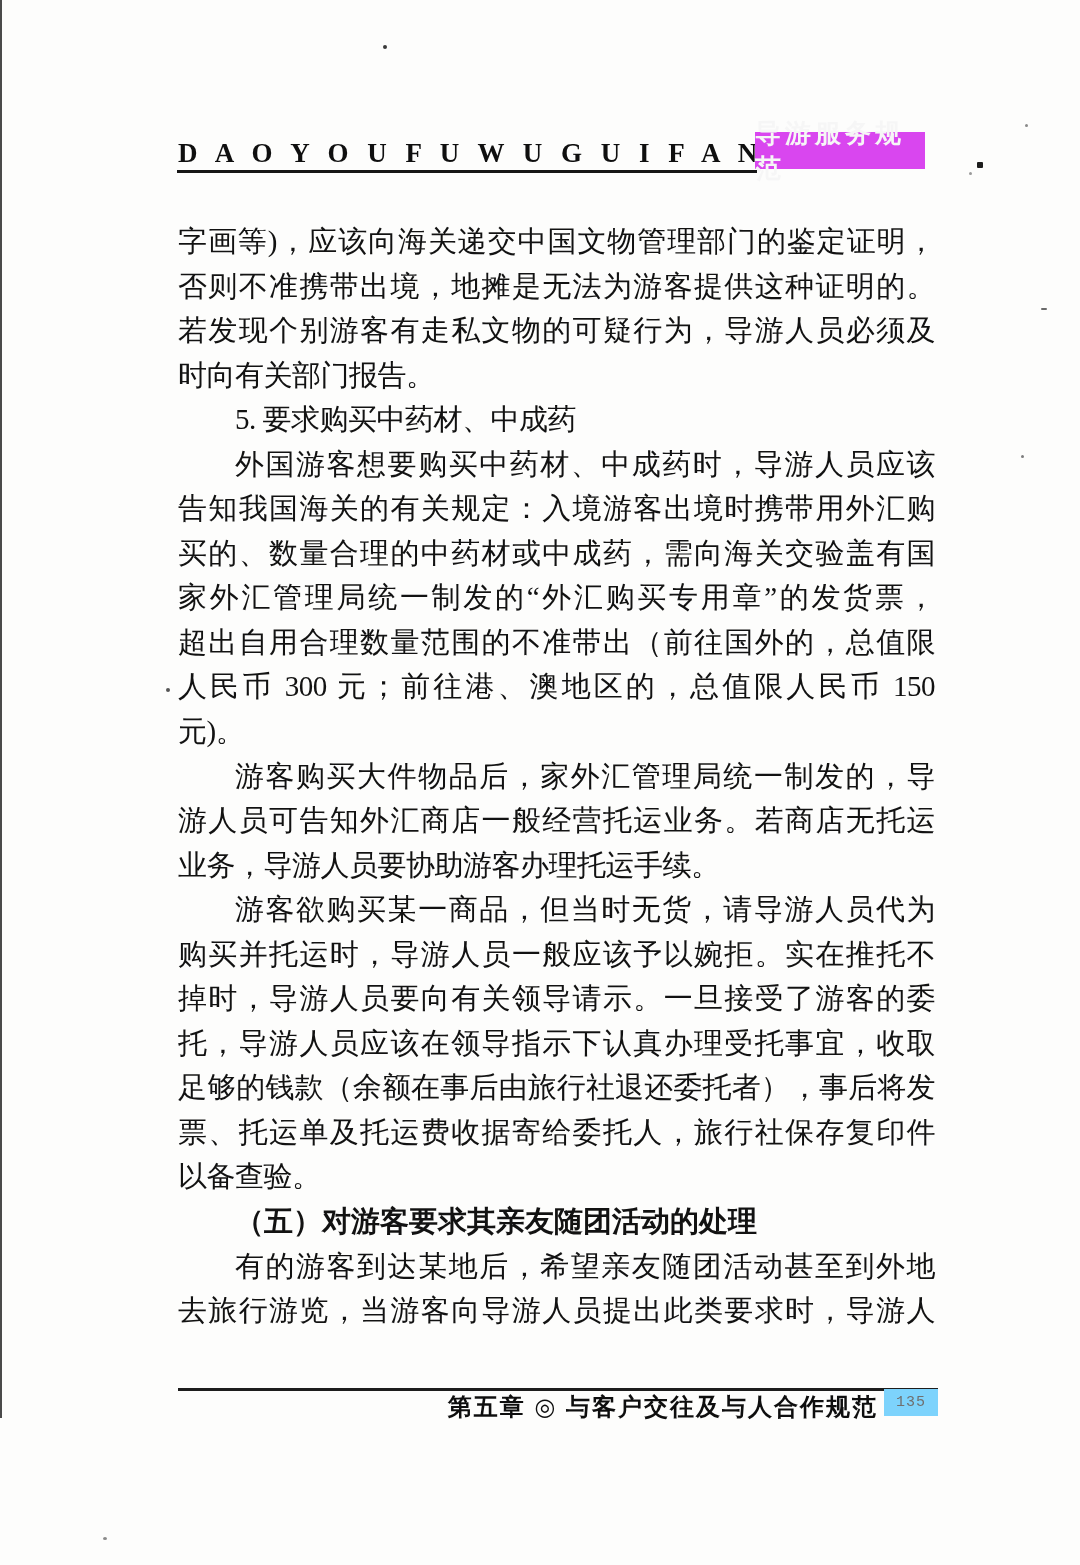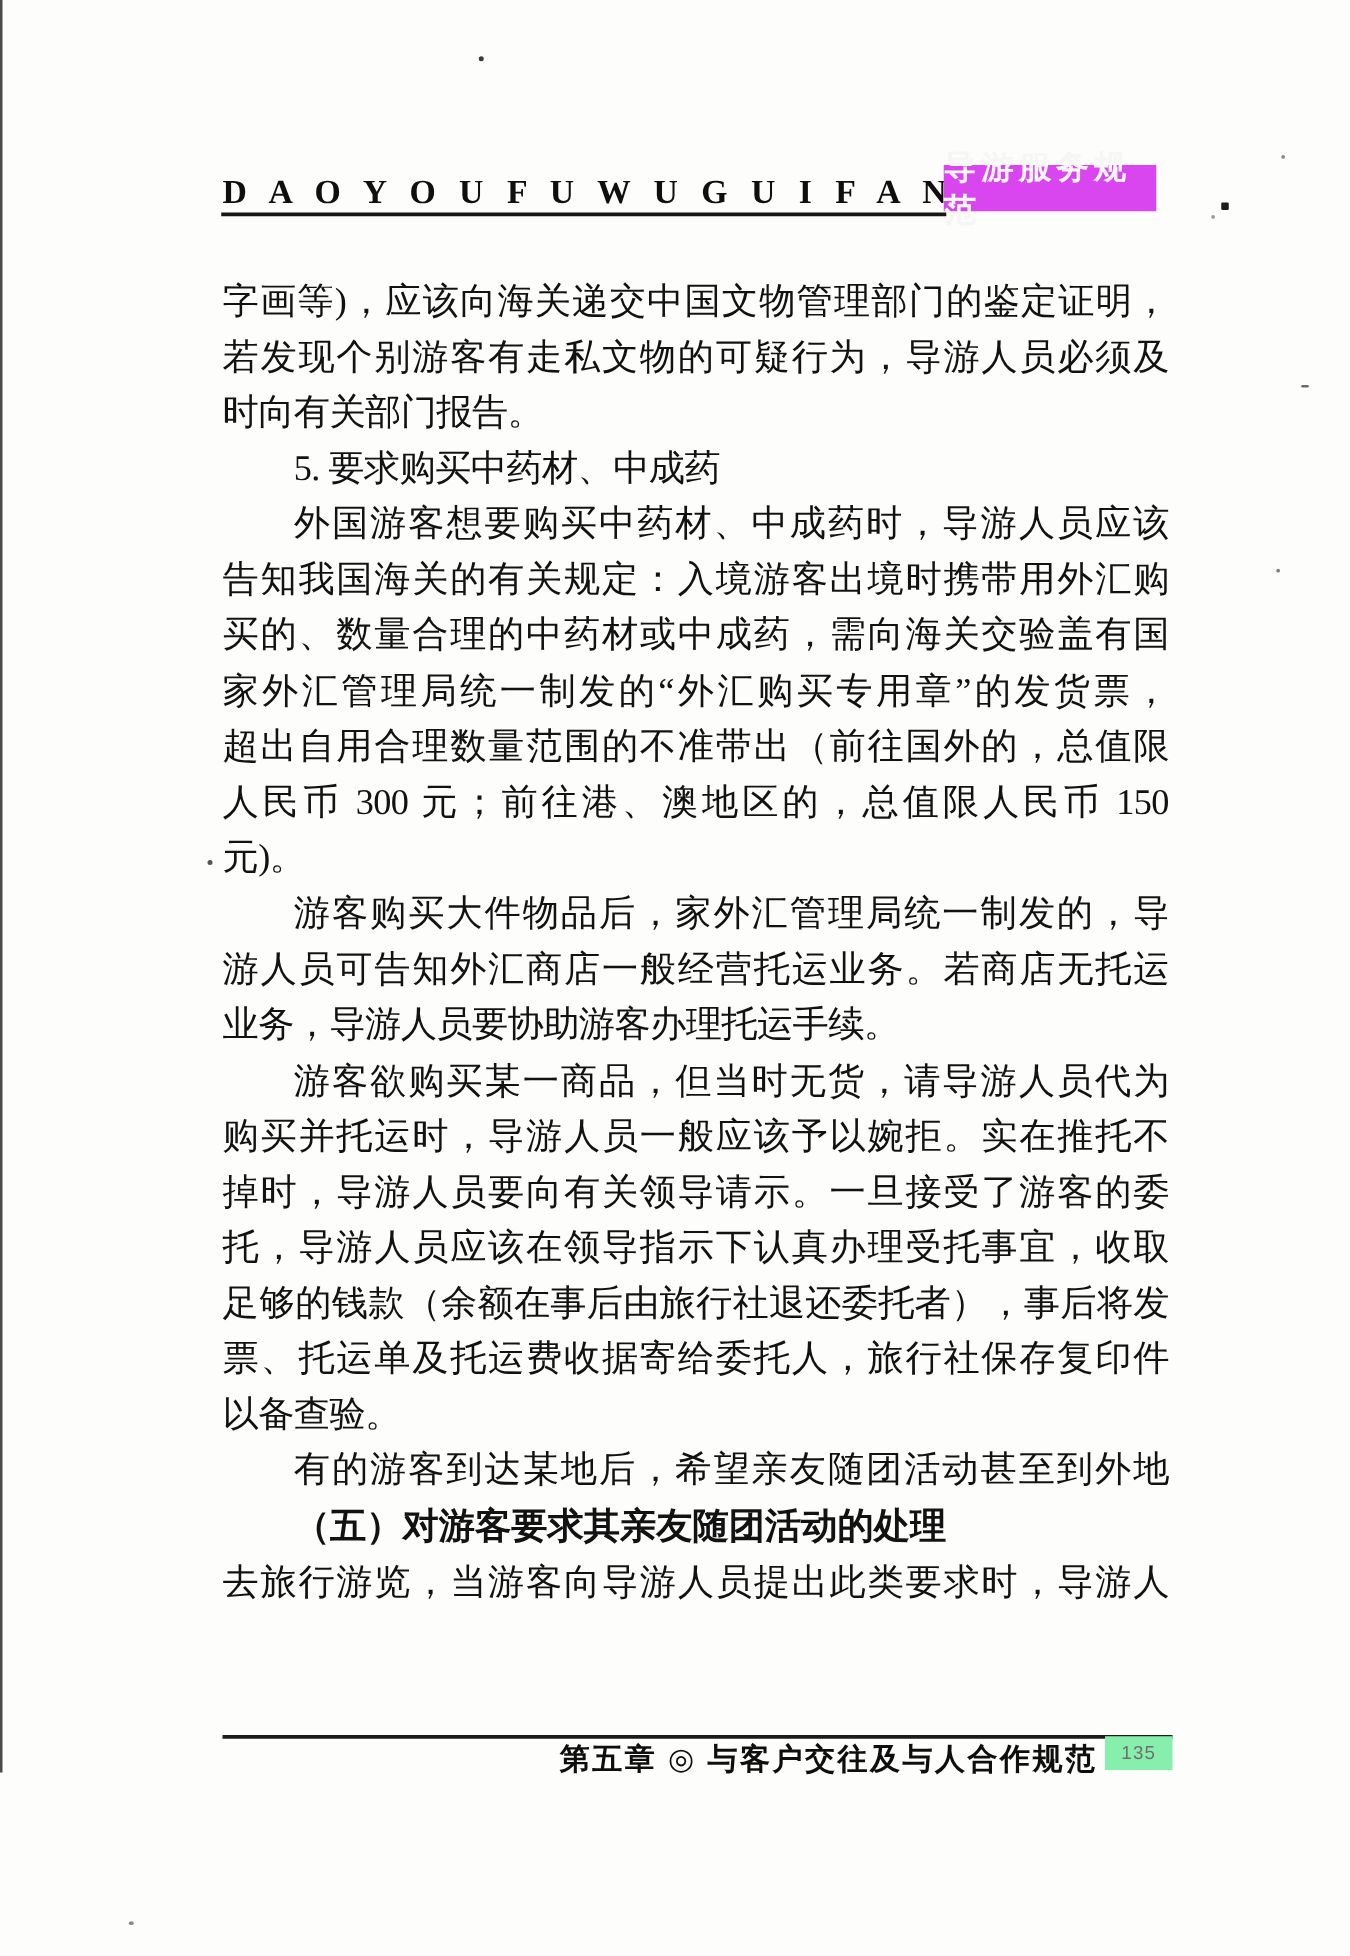--- a/index.html
+++ b/index.html
@@ -31,24 +31,24 @@
   .line.ind{text-indent:57px;}
   .line.bold{font-weight:bold;font-family:"Liberation Sans","DejaVu Sans",sans-serif;letter-spacing:0;}
   
   .footer-rule{position:absolute;left:178px;top:1388px;width:760px;height:3px;background:#1d1d1d;}
   .footer-text{
     position:absolute;right:202px;top:1391px;font-size:24px;font-weight:bold;
     font-family:"Liberation Sans","DejaVu Sans",sans-serif;letter-spacing:2px;
     color:#0e0e0e;white-space:nowrap;
   }
   .page-badge{
-    position:absolute;left:884px;top:1389px;width:54px;height:27px;background:#86efac;
+    position:absolute;left:884px;top:1389px;width:54px;height:27px;background:#7dd3fc;
     color:#6f6f6f;font-size:15px;letter-spacing:1px;
     display:flex;align-items:center;justify-content:center;
-    font-family:Liberation Sans, sans-serif;
+    font-family:Liberation Mono, monospace;
   }
   
   .speck{position:absolute;border-radius:50%;}
   .s1{left:383px;top:45px;width:4px;height:4px;background:#3a3a3a;}
   .s2{left:1025px;top:124px;width:3px;height:3px;background:#8a8a8a;}
   .s3{left:977px;top:162px;width:6px;height:6px;background:#1d1d1d;border-radius:1px;}
   .s4{left:969px;top:172px;width:3px;height:3px;background:#9a9a9a;}
   .s5{left:166px;top:688px;width:4px;height:4px;background:#555;}
   .s6{left:103px;top:1537px;width:4px;height:3px;background:#8a8a8a;}
   .s7{left:1041px;top:308px;width:6px;height:2px;background:#6a6a6a;border-radius:1px;}
@@ -62,42 +62,43 @@
   <div class="left-edge"></div>
 
   <header>
     <span class="pinyin">D A O Y O U F U W U G U I F A N</span>
     <span class="badge">导游服务规范</span>
     <div class="header-rule"></div>
   </header>
 
   <main class="body-text">
       <div class="line just">字画等)，应该向海关递交中国文物管理部门的鉴定证明，</div>
+      <div class="line just">否则不准携带出境，地摊是无法为游客提供这种证明的。</div>
       <div class="line just">若发现个别游客有走私文物的可疑行为，导游人员必须及</div>
       <div class="line">时向有关部门报告。</div>
       <div class="line ind">5. 要求购买中药材、中成药</div>
       <div class="line just ind">外国游客想要购买中药材、中成药时，导游人员应该</div>
       <div class="line just">告知我国海关的有关规定：入境游客出境时携带用外汇购</div>
       <div class="line just">买的、数量合理的中药材或中成药，需向海关交验盖有国</div>
       <div class="line just">家外汇管理局统一制发的“外汇购买专用章”的发货票，</div>
       <div class="line just">超出自用合理数量范围的不准带出（前往国外的，总值限</div>
       <div class="line just">人民币 300 元；前往港、澳地区的，总值限人民币 150</div>
       <div class="line">元)。</div>
       <div class="line just ind">游客购买大件物品后，家外汇管理局统一制发的，导</div>
       <div class="line just">游人员可告知外汇商店一般经营托运业务。若商店无托运</div>
       <div class="line">业务，导游人员要协助游客办理托运手续。</div>
       <div class="line just ind">游客欲购买某一商品，但当时无货，请导游人员代为</div>
       <div class="line just">购买并托运时，导游人员一般应该予以婉拒。实在推托不</div>
       <div class="line just">掉时，导游人员要向有关领导请示。一旦接受了游客的委</div>
       <div class="line just">托，导游人员应该在领导指示下认真办理受托事宜，收取</div>
       <div class="line just">足够的钱款（余额在事后由旅行社退还委托者），事后将发</div>
       <div class="line just">票、托运单及托运费收据寄给委托人，旅行社保存复印件</div>
       <div class="line">以备查验。</div>
+      <div class="line ind bold">（五）对游客要求其亲友随团活动的处理</div>
       <div class="line just ind">有的游客到达某地后，希望亲友随团活动甚至到外地</div>
-      <div class="line ind bold">（五）对游客要求其亲友随团活动的处理</div>
       <div class="line just">去旅行游览，当游客向导游人员提出此类要求时，导游人</div>
     </main>
 
   <footer>
     <div class="footer-rule"></div>
     <span class="footer-text">第五章 ◎ 与客户交往及与人合作规范</span>
     <span class="page-badge">135</span>
   </footer>
 
   <div class="speck s1"></div>

